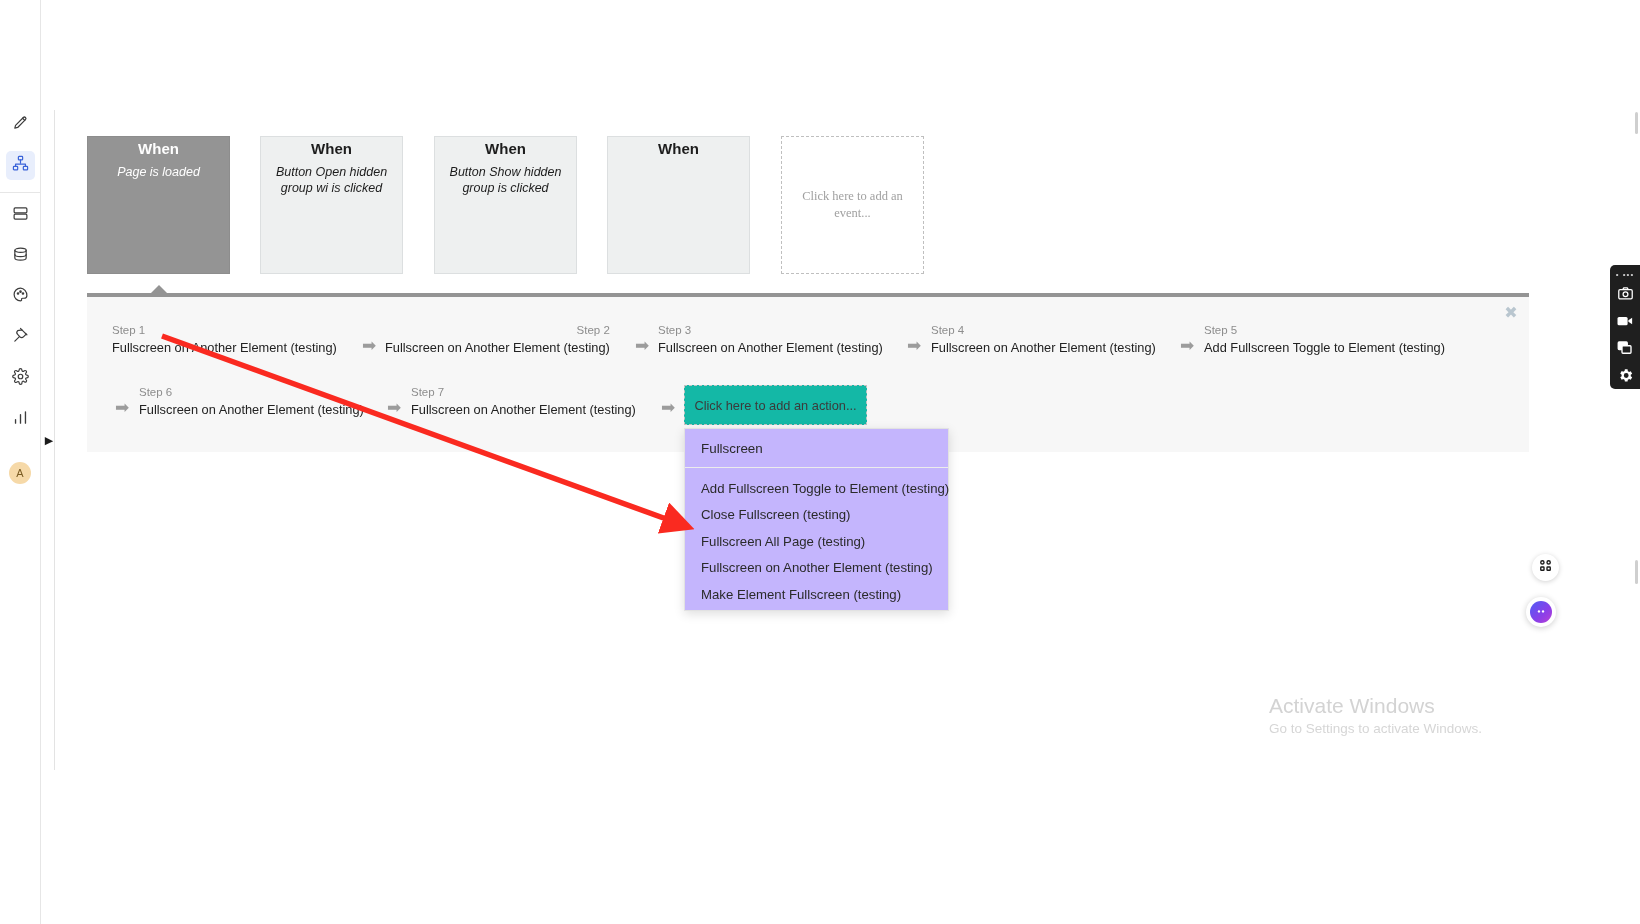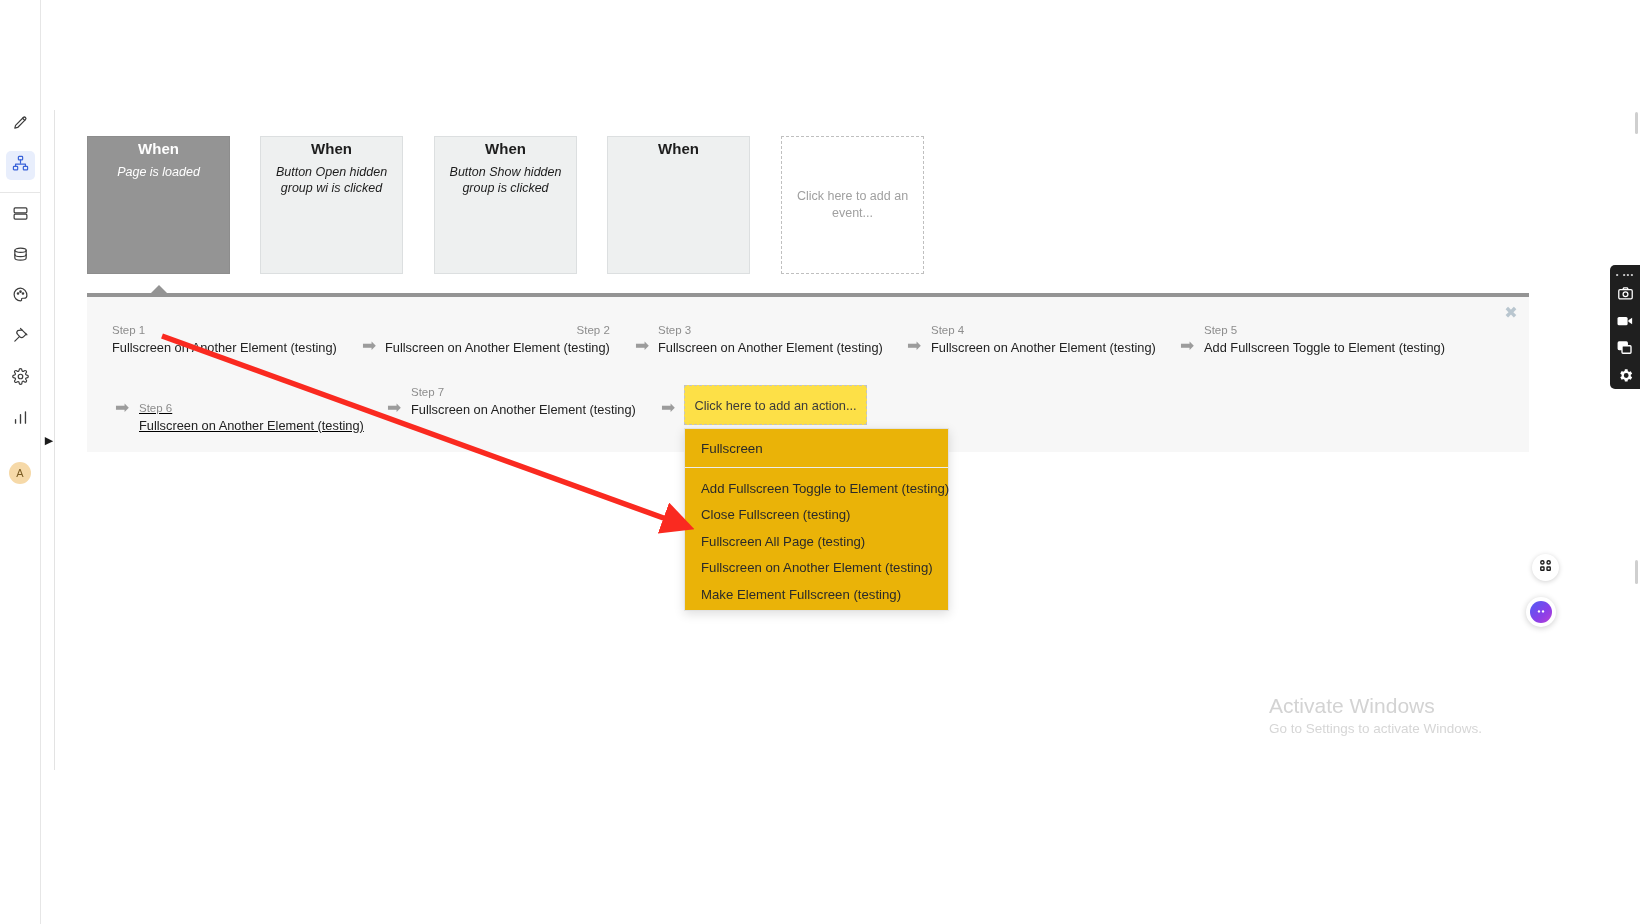--- a/index.html
+++ b/index.html
@@ -53,20 +53,21 @@
   .when-card.selected { background: #949494; border-color:#8d8d8d; color: #ffffff; }
   .when-title { font-size: 15px; font-weight: 600; line-height: 19px; margin-bottom: 6px; }
   .when-sub { font-size: 12.5px; line-height: 16px; padding: 0 8px; font-style: italic; }
   .when-card.selected .when-sub { color:#ffffff; }
 
   .add-event-card {
     position: absolute; top: 136px; left: 781px; width: 143px; height: 138px;
     border: 1px dashed #bfbfbf; background: #ffffff;
     display: flex; align-items: center; justify-content: flex-start;
     text-align: center;
+    font-family: Liberation Serif, serif;
   }
   .add-event-card span { font-size: 12.5px; color: #a0a0a0; line-height: 17px; padding: 0 14px; }
 
   
   .panel-pointer {
     position: absolute; left: 150px; top: 285px;
     width: 0; height: 0;
     border-left: 9px solid transparent;
     border-right: 9px solid transparent;
     border-bottom: 9px solid #949494;
@@ -85,29 +86,29 @@
   .step {
     position: absolute;
   }
   .step-label { font-size: 11.5px; color: #8d8d8d; line-height: 14px; margin-bottom: 2px; }
   .step-name  { font-size: 12.8px; color: #222222; line-height: 17px; white-space: nowrap; }
   .step-arrow {
     position: absolute; color: #9c9c9c; font-size: 17px; line-height: 17px;
   }
   .add-action-card {
     position: absolute; left: 597px; top: 88px; width: 183px; height: 40px;
-    border: 1px dashed #c3c3c3; background: #fde047;
+    border: 1px dashed #c3c3c3; background: #14b8a6;
     display: flex; align-items: center; justify-content: center;
   }
   .add-action-card span { font-size: 12.8px; color: #3b3b3b; white-space: nowrap; }
 
   
   .dropdown {
     position: absolute; left: 684px; top: 428px; width: 265px; height: 183px;
-    background: #eab308; border: 1px solid #e2e2e2;
+    background: #c4b5fd; border: 1px solid #e2e2e2;
     box-shadow: 0 3px 10px rgba(0,0,0,0.13);
   }
   .dd-header {
     height: 39px; display:flex; align-items:center;
     padding-left: 16px; font-size: 13.4px; color: #2a2a2a;
     border-bottom: 1px solid #ececec;
   }
   .dd-item {
     height: 26.5px; display:flex; align-items:center;
     padding-left: 16px; font-size: 13.2px; color: #2a2a2a; white-space: nowrap;
@@ -300,21 +301,21 @@
       <div class="step-name">Fullscreen on Another Element (testing)</div>
     </div>
     <div class="step-arrow" style="left:1093px; top:40px;">➡</div>
 
     <div class="step" style="left:1117px; top:26px;">
       <div class="step-label">Step 5</div>
       <div class="step-name">Add Fullscreen Toggle to Element (testing)</div>
     </div>
 
     <div class="step-arrow" style="left:28px; top:102px;">➡</div>
-    <div class="step" style="left:52px; top:104px;text-decoration:underline;">
+    <div class="step" style="left:52px; top:88px;">
       <div class="step-label">Step 6</div>
       <div class="step-name">Fullscreen on Another Element (testing)</div>
     </div>
     <div class="step-arrow" style="left:300px; top:102px;">➡</div>
 
     <div class="step" style="left:324px; top:88px;">
       <div class="step-label">Step 7</div>
       <div class="step-name">Fullscreen on Another Element (testing)</div>
     </div>
     <div class="step-arrow" style="left:574px; top:102px;">➡</div>

